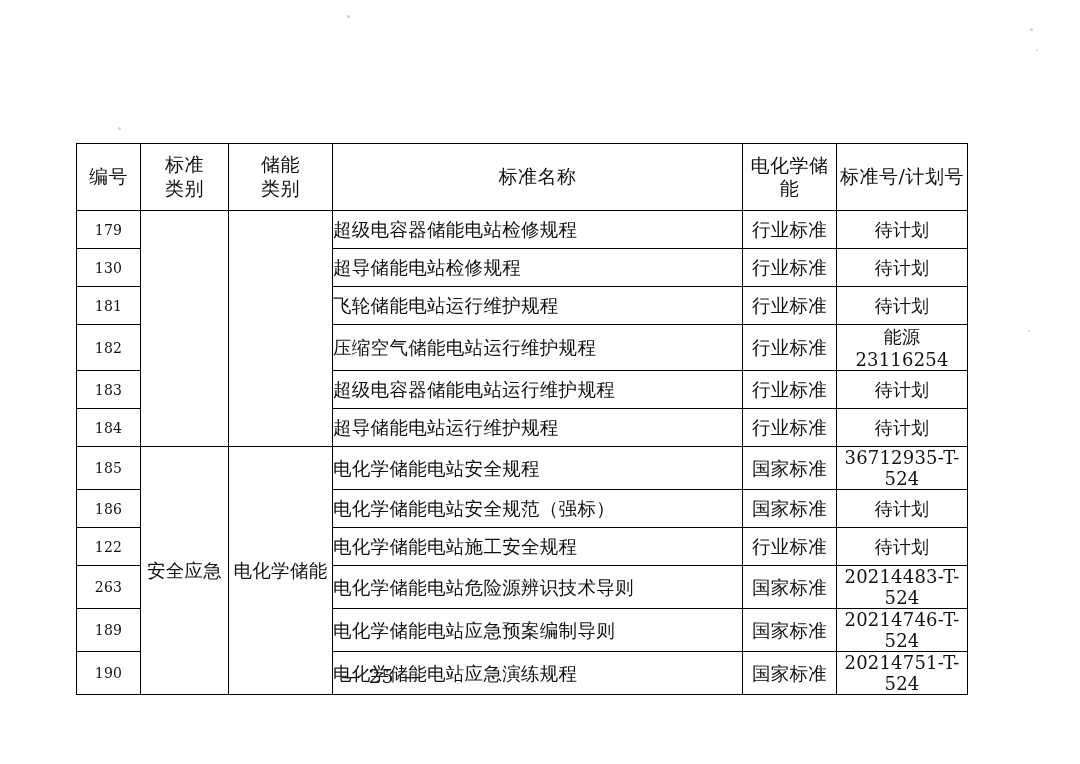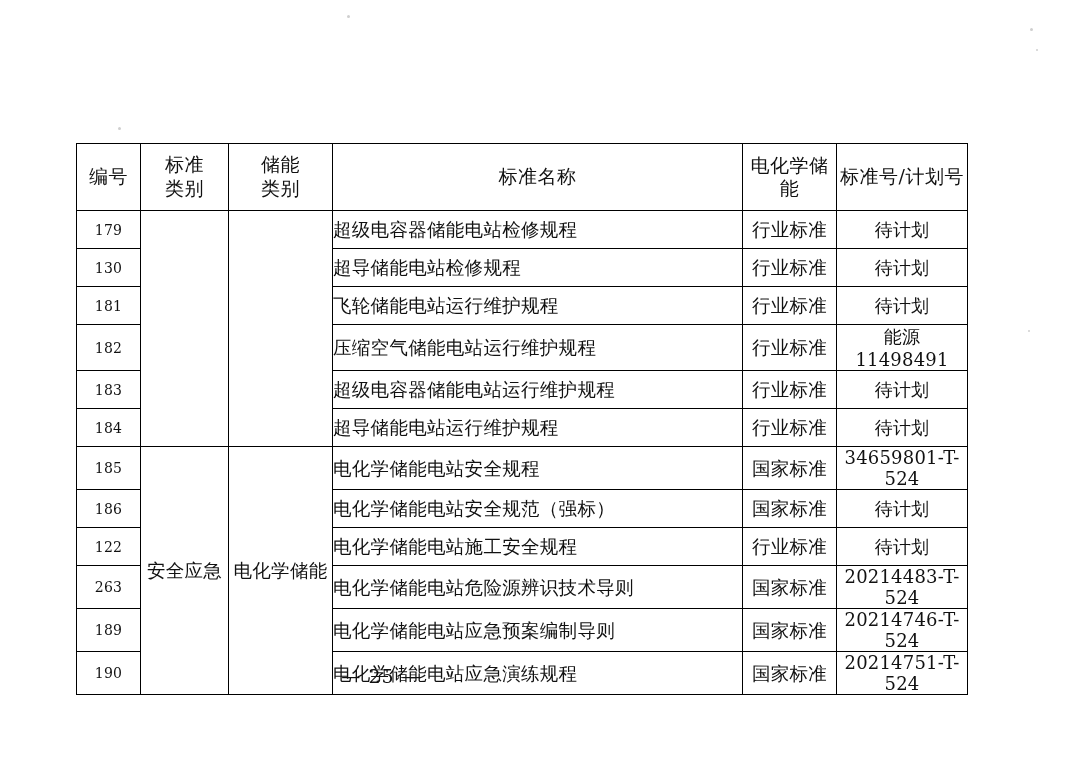--- a/index.html
+++ b/index.html
@@ -171,21 +171,21 @@
           <td class="cell-num">181</td>
           <td class="cell-name">飞轮储能电站运行维护规程</td>
           <td class="cell-type">行业标准</td>
           <td class="cell-code">待计划</td>
         </tr>
 
         <tr>
           <td class="cell-num">182</td>
           <td class="cell-name">压缩空气储能电站运行维护规程</td>
           <td class="cell-type">行业标准</td>
-          <td class="cell-code">能源 11498491</td>
+          <td class="cell-code">能源 23116254</td>
         </tr>
 
         <tr>
           <td class="cell-num">183</td>
           <td class="cell-name">超级电容器储能电站运行维护规程</td>
           <td class="cell-type">行业标准</td>
           <td class="cell-code">待计划</td>
         </tr>
 
         <tr>
@@ -194,21 +194,21 @@
           <td class="cell-type">行业标准</td>
           <td class="cell-code">待计划</td>
         </tr>
 
         <tr>
           <td class="cell-num">185</td>
           <td class="cell-cat" rowspan="6">安全应急</td>
           <td class="cell-stor" rowspan="6">电化学储能</td>
           <td class="cell-name">电化学储能电站安全规程</td>
           <td class="cell-type">国家标准</td>
-          <td class="cell-code">34659801-T-524</td>
+          <td class="cell-code">36712935-T-524</td>
         </tr>
 
         <tr>
           <td class="cell-num">186</td>
           <td class="cell-name">电化学储能电站安全规范（强标）</td>
           <td class="cell-type">国家标准</td>
           <td class="cell-code">待计划</td>
         </tr>
 
         <tr>

